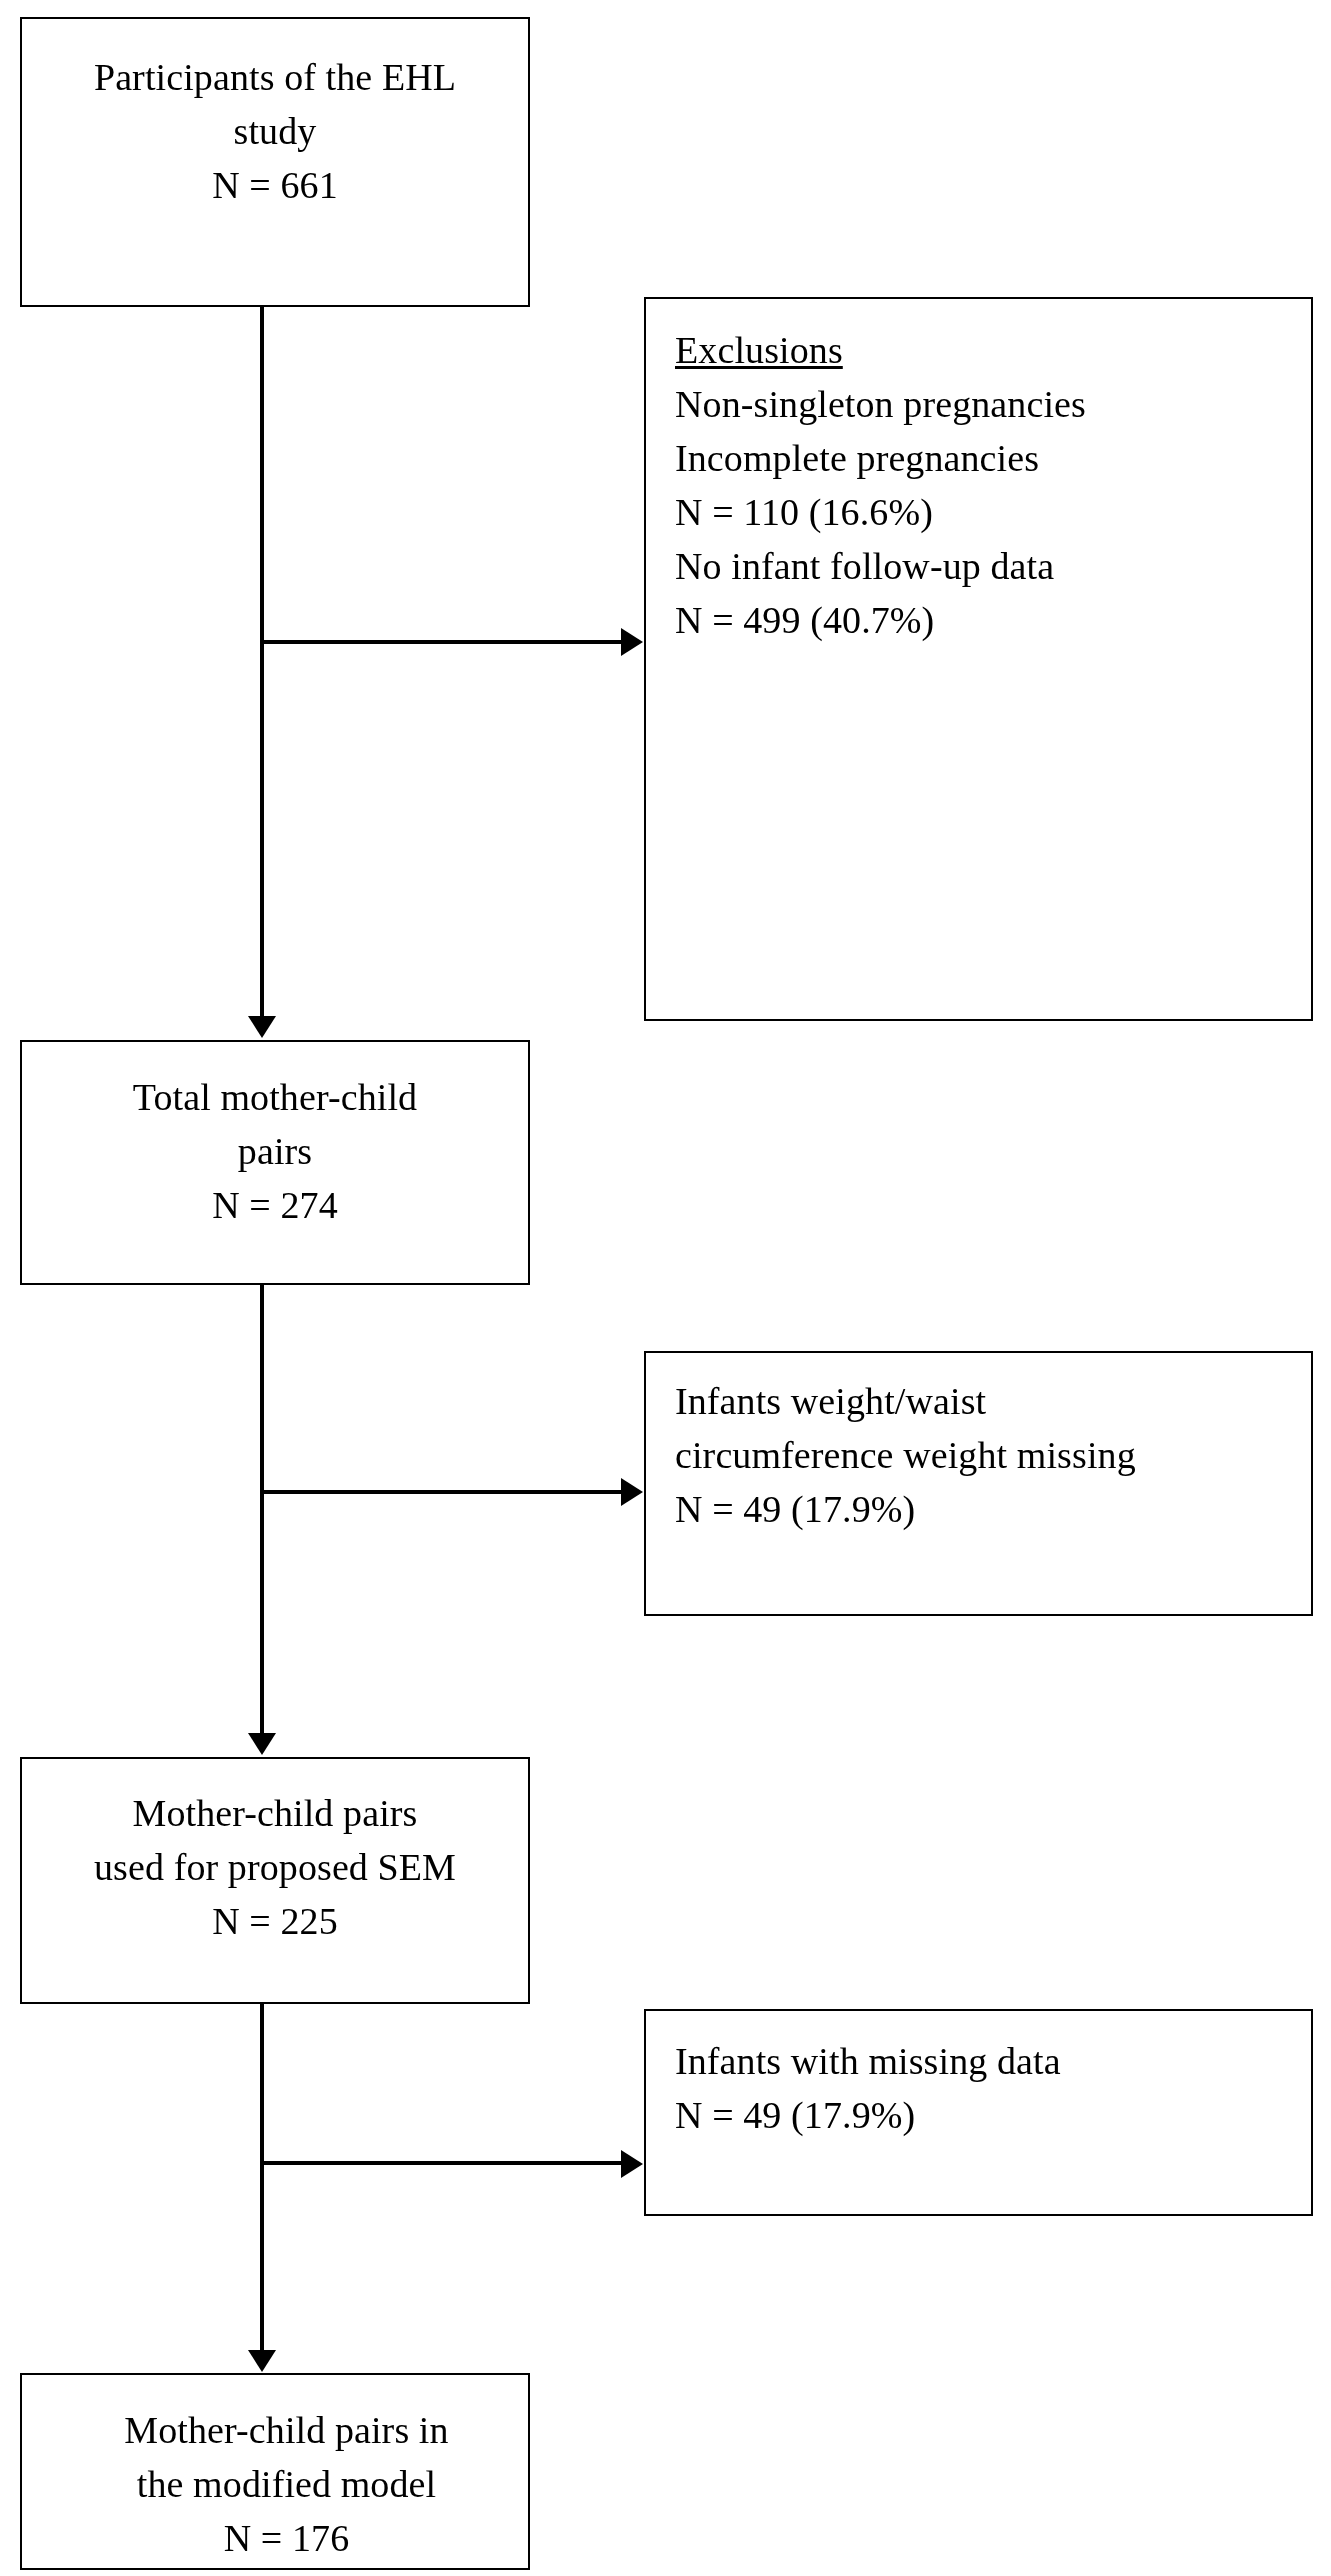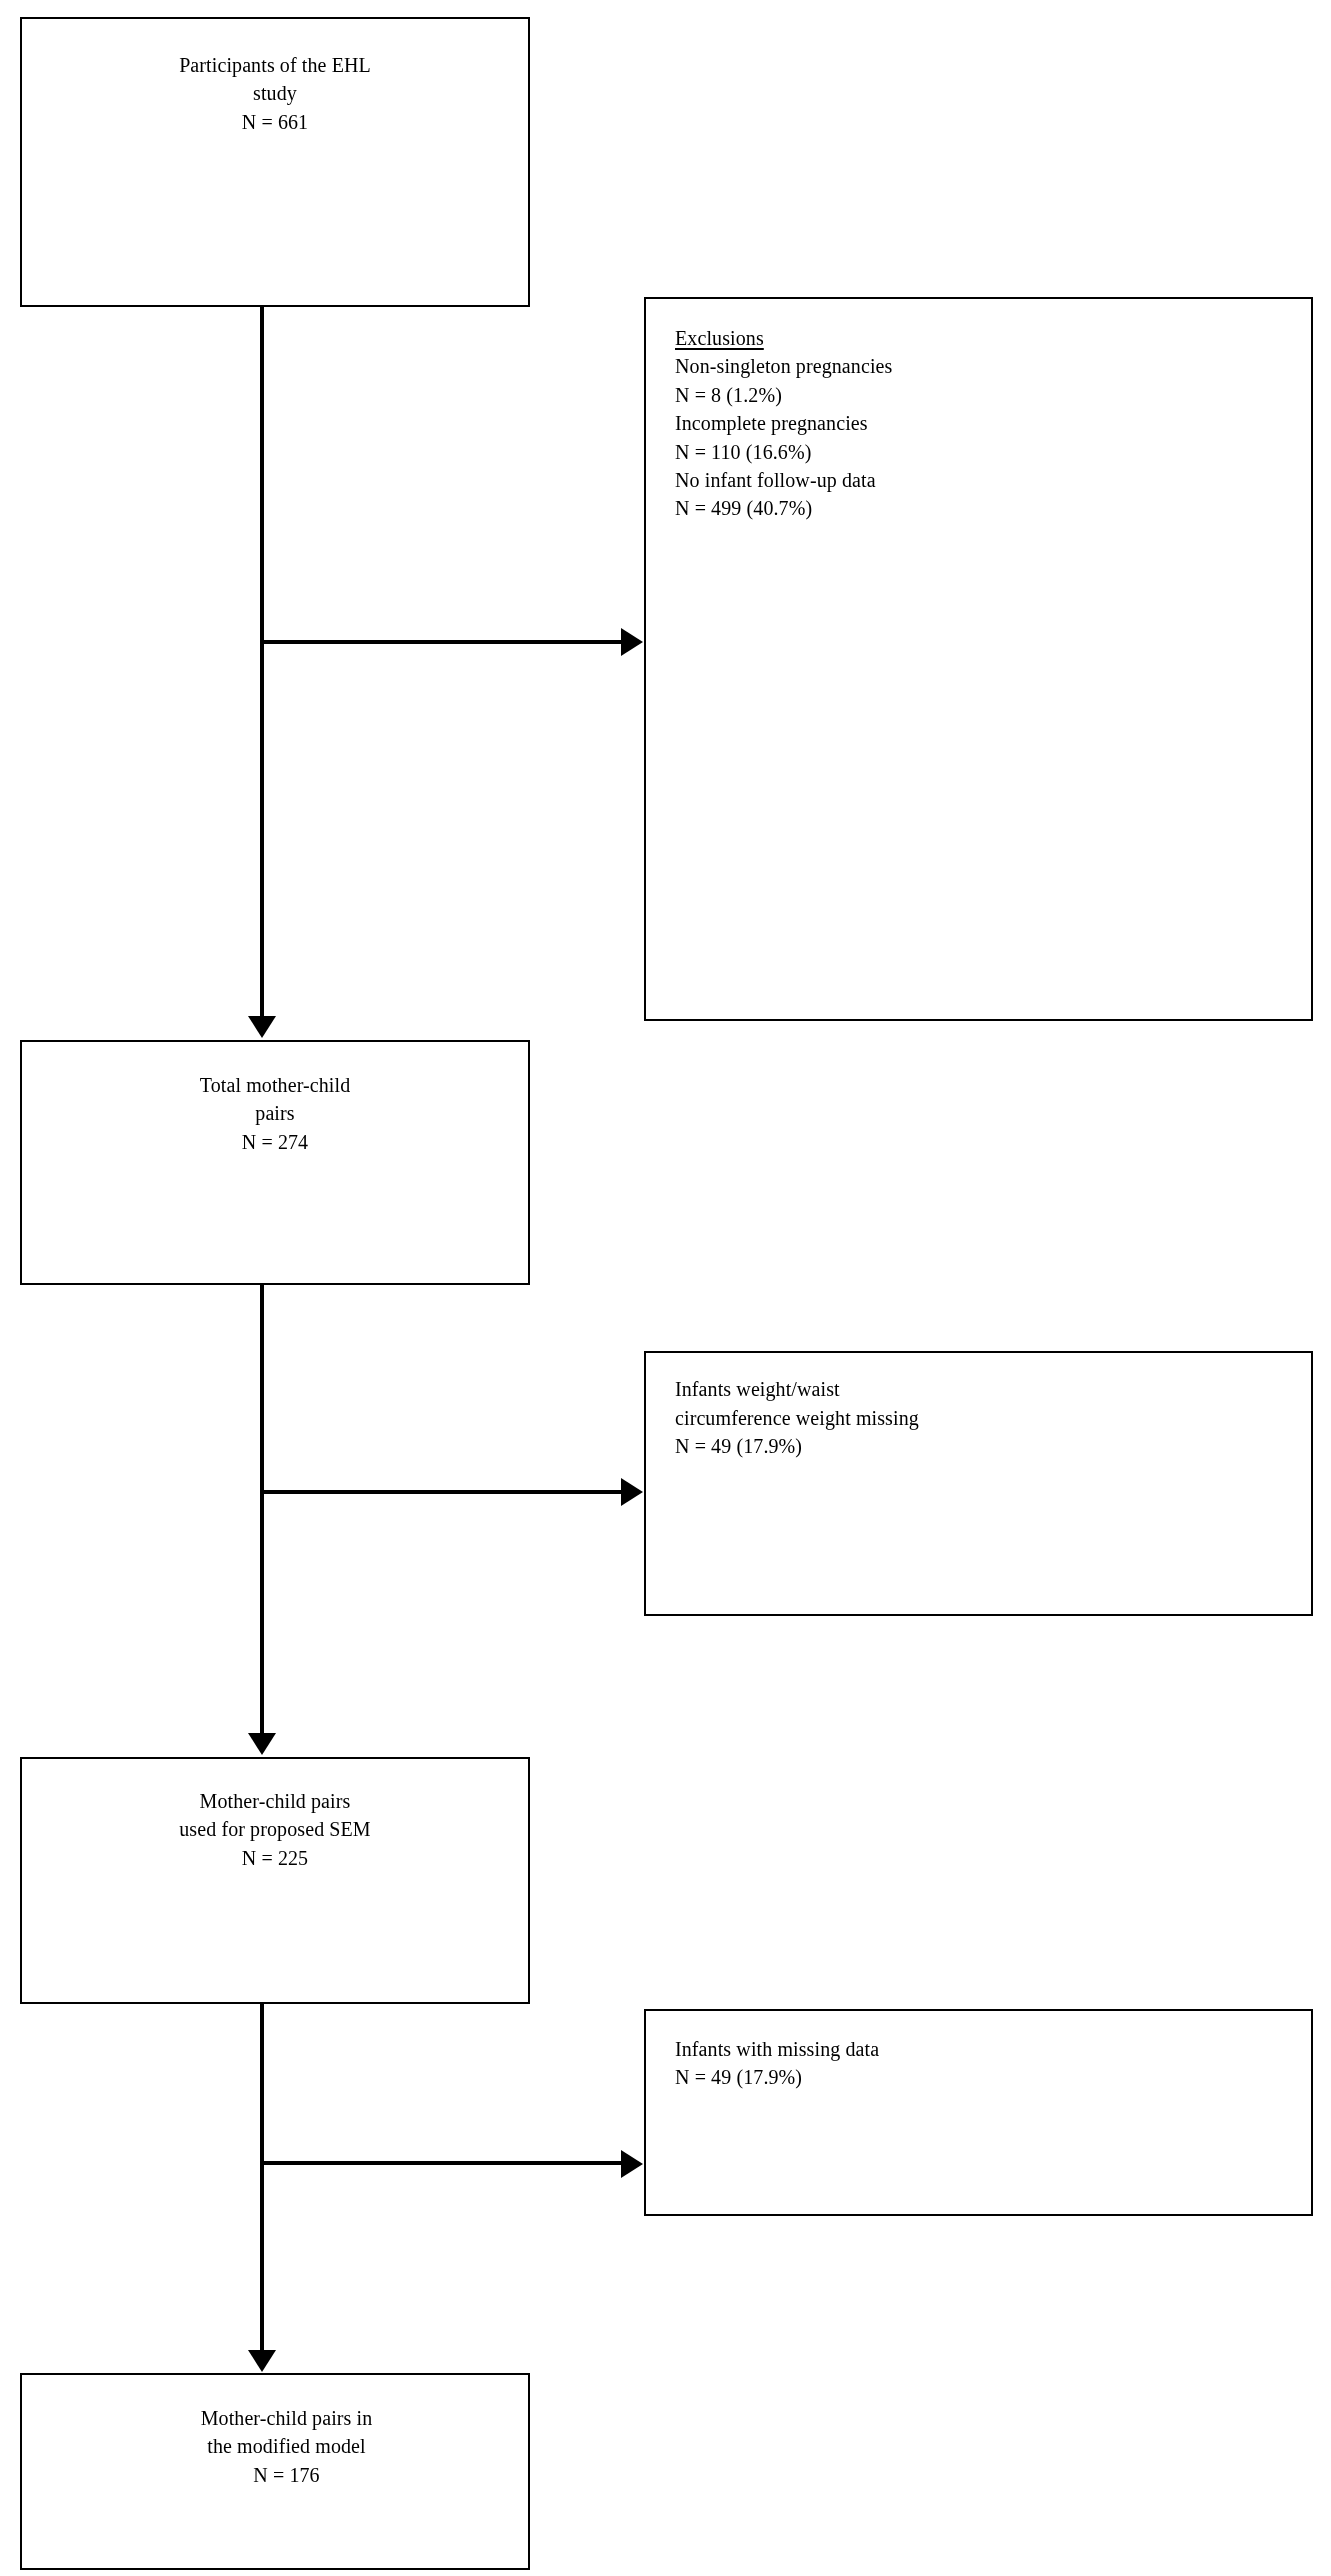--- a/index.html
+++ b/index.html
@@ -20,21 +20,21 @@
   .flow-box {
     position: absolute;
     box-sizing: border-box;
     border: 2.6px solid #000000;
     background: #ffffff;
   }
   .box-text {
     position: absolute;
     left: 0;
     right: 0;
-    font-size: 20px;
+    font-size: 38px;
     line-height: 1.42;
     letter-spacing: 0.1px;
   }
   .box-text.centered {
     text-align: center;
   }
   .box-text.left-aligned {
     text-align: left;
     padding-left: 29px;
     padding-right: 13px;
@@ -77,21 +77,20 @@
       <span class="tline">Participants of the EHL</span>
       <span class="tline">study</span>
       <span class="tline">N = 661</span>
     </div>
   </div>
 
   <div class="flow-box" style="left:644px; top:297px; width:669px; height:724px;">
     <div class="box-text left-aligned" style="top:25px;">
       <span class="tline underline-head">Exclusions</span>
       <span class="tline">Non-singleton pregnancies</span>
-      <span class="tline">N = 8 (1.2%)</span>
       <span class="tline">Incomplete pregnancies</span>
       <span class="tline">N = 110 (16.6%)</span>
       <span class="tline">No infant follow-up data</span>
       <span class="tline">N = 499 (40.7%)</span>
     </div>
   </div>
 
   <div class="flow-box" style="left:20px; top:1040px; width:510px; height:245px;">
     <div class="box-text centered" style="top:29px;">
       <span class="tline">Total mother-child</span>

